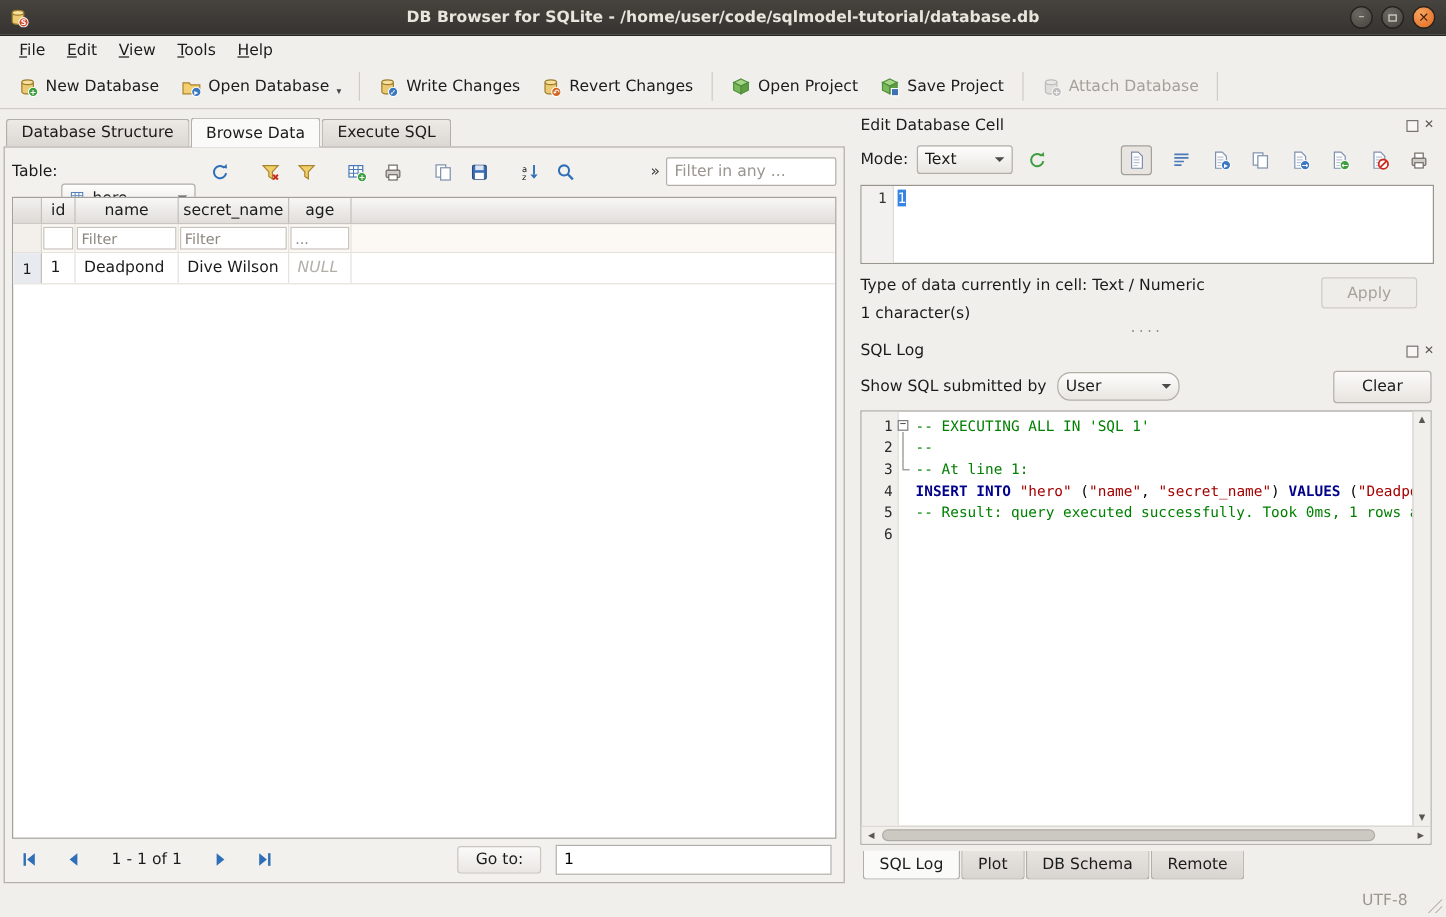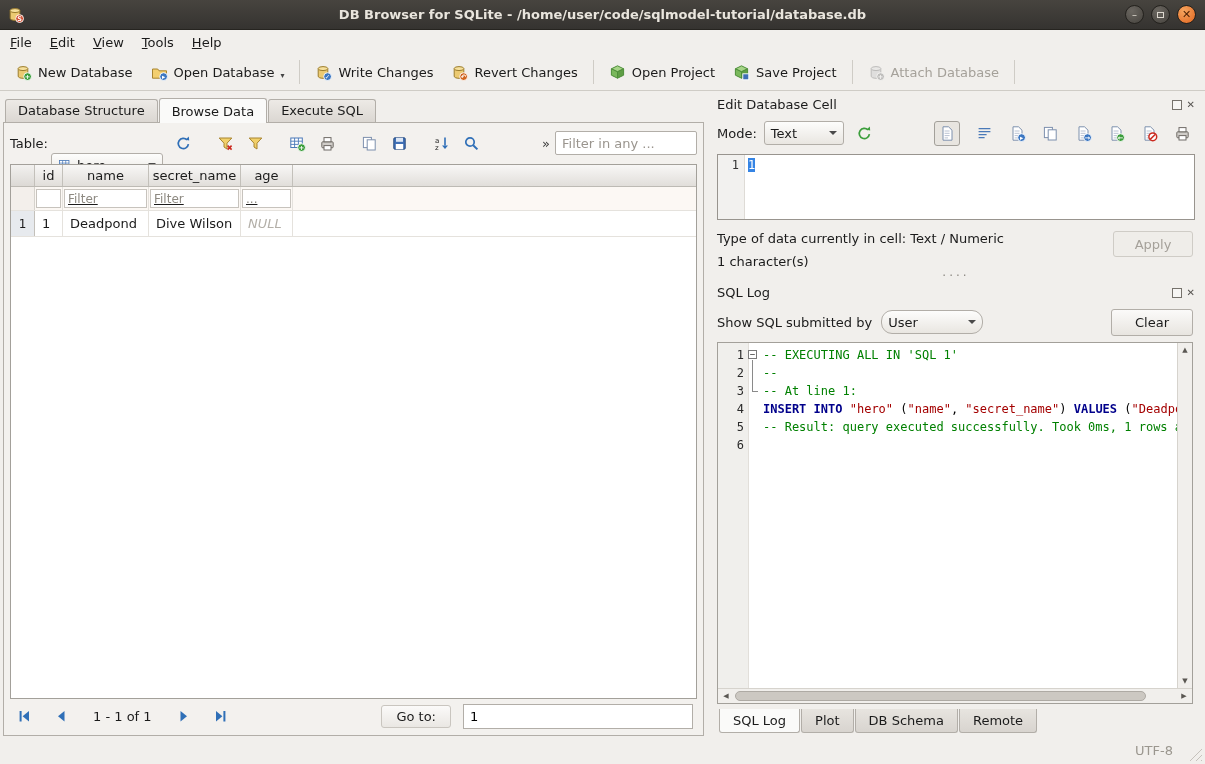--- a/index.html
+++ b/index.html
@@ -10,21 +10,21 @@
   
   .titlebar{height:30px;background:linear-gradient(#47443f,#353330);display:flex;align-items:center;position:relative;flex:none;border-bottom:1px solid #262420;}
   .app-icon{width:18px;height:18px;margin-left:7px;z-index:2;}
   .titlebar .title{position:absolute;left:0;right:0;text-align:center;color:#e9e5dd;font-weight:bold;font-size:13px;}
   .win-controls{margin-left:auto;display:flex;gap:7px;margin-right:9px;z-index:2;}
   .win-btn{width:19px;height:19px;border-radius:50%;display:flex;align-items:center;justify-content:center;font-size:10px;color:#ddd8cf;background:radial-gradient(circle at 35% 30%,#6b6761,#45423d);border:1px solid #23211d;line-height:1;}
   .win-btn .sq{width:7px;height:6px;border:1px solid #ddd8cf;}
   .win-btn.close{background:radial-gradient(circle at 35% 30%,#f6a55f,#e0651f);color:#4f2205;font-weight:bold;font-size:11px;}
 
   
-  .menubar{height:24px;display:flex;align-items:center;padding-left:2px;gap:2px;background:#f1efec;flex:none;}
+  .menubar{height:24px;display:flex;align-items:center;padding-left:8px;gap:2px;background:#f1efec;flex:none;}
   .menu-item{padding:3px 8px;border-radius:2px;cursor:default;}
 
   
   .toolbar{height:37px;display:flex;align-items:center;padding:0 7px;gap:2px;border-bottom:1px solid #cfccc6;background:#f1efec;flex:none;}
   .tb-btn{display:flex;align-items:center;gap:6px;padding:5px 8px;border-radius:3px;white-space:nowrap;}
   .tb-btn.disabled{color:#a5a19a;}
   .tb-btn.disabled svg{opacity:.45;filter:grayscale(1);}
   .tb-ico{display:flex;align-items:center;}
   .tb-dd{font-size:8px;color:#444;align-self:flex-end;padding-bottom:1px;}
   .tb-sep{width:1px;height:24px;background:#cfccc6;margin:0 5px;flex:none;}
@@ -53,21 +53,21 @@
   .filter-any{width:142px;height:24px;border:1px solid #b2aea8;border-radius:2px;background:#fff;font-size:13px;padding:0 6px;font-family:inherit;color:#333;flex:none;}
   .filter-any::placeholder{color:#9a958e;opacity:1;}
 
   
   .grid-wrap{flex:1;border:1px solid #a3a09a;background:#fff;overflow:hidden;display:flex;flex-direction:column;min-height:0;}
   .grid-head{display:flex;height:22px;background:linear-gradient(#f8f7f6,#e1deda);border-bottom:1px solid #bdbab4;flex:none;}
   .gh-cell{border-right:1px solid #c3c0ba;display:flex;align-items:center;justify-content:center;font-size:13px;flex:none;height:100%;}
   .gh-num{background:linear-gradient(#f2f1ef,#dcd9d5);}
   .grid-filter{display:flex;height:24px;background:#fcf8f4;border-bottom:1px solid #e5e2dd;align-items:center;flex:none;}
   .gf-num{height:100%;flex:none;border-right:1px solid #d5d2cc;background:#f3efeb;}
-  .gf-cell{height:100%;flex:none;border-right:1px solid #e5e2dd;display:flex;align-items:center;padding:2px 1px;text-decoration:underline;}
+  .gf-cell{height:100%;flex:none;border-right:1px solid #e5e2dd;display:flex;align-items:center;padding:2px 1px;}
   .gf-input{width:100%;height:19px;border:1px solid #c7c3bd;background:#fff;font-size:12px;padding:0 3px;font-family:inherit;color:#333;}
   .gf-input::placeholder{color:#8d8981;opacity:1;}
   .grid-row{display:flex;height:26px;border-bottom:1px solid #e5e2dd;background:#fff;flex:none;}
   .gr-num{flex:none;background:#e7eaee;border-right:1px solid #c3c0ba;display:flex;align-items:center;justify-content:center;font-size:12px;}
   .gr-cell{flex:none;border-right:1px solid #e5e2dd;display:flex;align-items:center;padding:0 7px;font-size:13px;overflow:hidden;white-space:nowrap;}
   .gr-cell.null{color:#b3afa8;font-style:italic;}
 
   
   .pager{height:32px;display:flex;align-items:center;gap:12px;padding:4px 2px 2px 2px;flex:none;}
   .nav-btn{width:25px;height:23px;display:flex;align-items:center;justify-content:center;border-radius:3px;}
@@ -89,21 +89,21 @@
   .cell-btn{width:26px;height:25px;display:flex;align-items:center;justify-content:center;border-radius:3px;border:1px solid transparent;}
   .cell-btn.pressed{border:1px solid #a3a09a;background:#e8e5e0;margin-right:4px;}
 
   .cell-editor{height:66px;border:1px solid #98948e;background:#fff;display:flex;margin-top:6px;flex:none;overflow:hidden;}
   .ed-gutter{width:27px;flex:none;background:#f2f1ef;border-right:1px solid #dedbd6;font-family:"DejaVu Sans Mono","Liberation Mono",monospace;font-size:12px;color:#333;text-align:right;padding:3px 5px 0 0;}
   .ed-content{flex:1;font-family:"DejaVu Sans Mono","Liberation Mono",monospace;font-size:12px;padding:3px 3px;}
   .sel{background:#3584e4;color:#fff;}
 
   .type-row{display:flex;align-items:flex-start;margin-top:11px;flex:none;}
   .type-texts{display:flex;flex-direction:column;gap:8px;font-size:13px;}
-  .apply-btn{margin-left:auto;width:80px;height:26px;background:#efede9;border:1px solid #cfccc6;border-radius:3px;color:#a5a19a;display:flex;align-items:center;justify-content:center;margin-right:2px;}
+  .apply-btn{margin-left:auto;width:80px;height:26px;background:#efede9;border:1px solid #cfccc6;border-radius:3px;color:#a5a19a;display:flex;align-items:center;justify-content:center;margin-right:14px;}
 
   .splitter-dots{height:13px;display:flex;align-items:center;justify-content:center;color:#8d8983;font-size:12px;letter-spacing:3px;flex:none;}
 
   .show-row{display:flex;align-items:center;gap:9px;height:34px;flex:none;margin-top:2px;}
   .user-combo{width:102px;border-radius:11px;}
   .user-combo .combo-arrow{margin-left:auto;}
   .clear-btn{margin-left:auto;width:82px;height:27px;background:linear-gradient(#fbfaf9,#e8e5e0);border:1px solid #b2aea8;border-radius:3px;display:flex;align-items:center;justify-content:center;margin-right:2px;}
 
   .log-box{flex:1;border:1px solid #a3a09a;background:#fff;display:flex;flex-direction:column;min-height:0;margin-top:3px;margin-right:2px;}
   .log-body{flex:1;display:flex;min-height:0;position:relative;}

